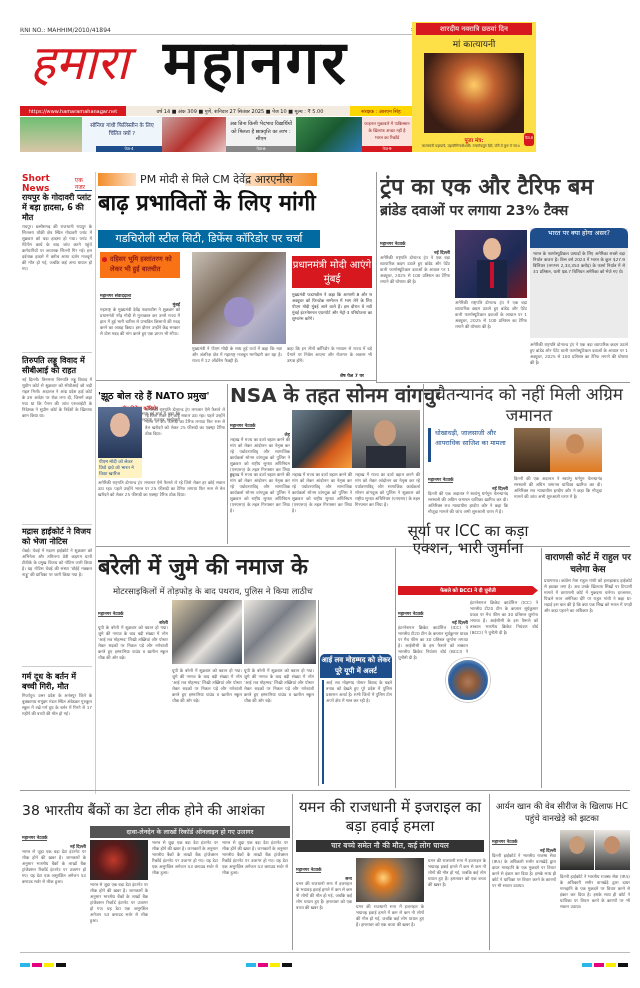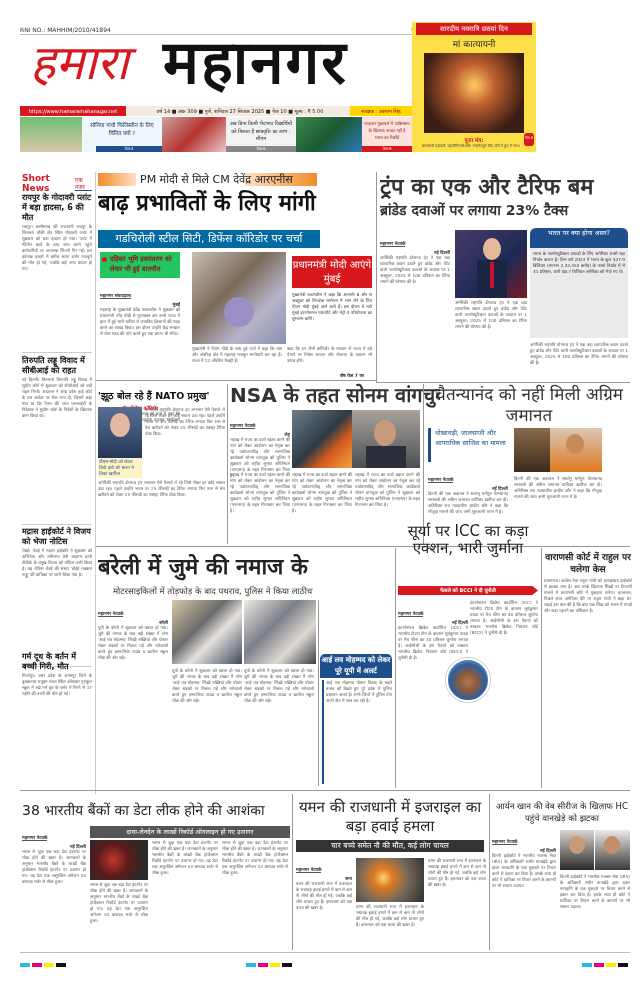--- a/index.html
+++ b/index.html
@@ -72,33 +72,33 @@
 <div class="abs" style="left:22px;top:356px;width:70px">
   <div style="font-size:8px;font-weight:bold;line-height:10px;color:#111">तिरुपति लड्डू विवाद में सीबीआई को राहत</div>
   <div class="txt" style="height:128px;margin-top:1px">नई दिल्ली। तिरुमला तिरुपति लड्डू विवाद में सुप्रीम कोर्ट से शुक्रवार को सीबीआई को बड़ी राहत मिली। अदालत ने आंध्र प्रदेश हाई कोर्ट के उस आदेश पर रोक लगा दी, जिसमें कहा गया था कि पैनल की जांच एसआईटी के निदेशक ने सुप्रीम कोर्ट के निर्देशों के खिलाफ काम किया था।</div>
 </div>
 <div class="rule-h" style="left:22px;top:524px;width:70px;background:#ccc"></div>
 <div class="abs" style="left:22px;top:527px;width:70px">
   <div style="font-size:8px;font-weight:bold;line-height:10px;color:#111">मद्रास हाईकोर्ट ने विजय को भेजा नोटिस</div>
   <div class="txt" style="height:120px;margin-top:1px">चेन्नई। चेन्नई में मद्रास हाईकोर्ट ने शुक्रवार को अभिनेता और तमिलगा वेत्री कड़गम यानी टीवीके के प्रमुख विजय को नोटिस जारी किया है। यह नोटिस चेन्नई की संस्था 'वोईई मक्कल नाड्डू' की याचिका पर जारी किया गया है।</div>
 </div>
 <div class="rule-h" style="left:22px;top:666px;width:70px;background:#ccc"></div>
-<div class="abs" style="left:22px;top:652px;width:70px">
+<div class="abs" style="left:22px;top:672px;width:70px">
   <div style="font-size:8px;font-weight:bold;line-height:10px;color:#111">गर्म दूध के बर्तन में बच्ची गिरी, मौत</div>
   <div class="txt" style="height:110px;margin-top:1px">मिर्जापुर। उत्तर प्रदेश के अनंतपुर जिले के बुक्काराय समुद्रम मंडल स्थित अंबेडकर गुरुकुल स्कूल में रखे गर्म दूध के बर्तन में गिरने से 17 महीने की बच्ची की मौत हो गई।</div>
 </div>
 <div class="rule-v" style="left:95px;top:172px;height:622px;background:#ccc"></div>
 
 <div class="abs" style="left:98px;top:173px;width:38px;height:13px;background:linear-gradient(90deg,#f28c28,#fde0c5)"></div>
 <div class="abs" style="left:245px;top:173px;width:72px;height:13px;background:linear-gradient(90deg,#fde0c5,#f28c28)"></div>
 <div class="abs h-big" style="left:140px;top:171px;width:200px;font-size:11px;font-weight:normal;color:#222">PM मोदी से मिले CM देवेंद्र आरएनीस</div>
 <div class="abs h-big" style="left:98px;top:189px;width:222px;font-size:22px;line-height:28px">बाढ़ प्रभावितों के लिए मांगी मदद</div>
 <div class="abs" style="left:98px;top:230px;width:222px;height:18px;background:#0369a1;color:#fff;font-size:11px;line-height:18px;text-align:center;white-space:nowrap;overflow:hidden">गडचिरोली स्टील सिटी, डिफेंस कॉरिडोर पर चर्चा</div>
 
-<div class="abs" style="left:100px;top:252px;width:80px;height:26px;background:#22c55e;padding:2px 2px 0 10px">
+<div class="abs" style="left:100px;top:252px;width:80px;height:26px;background:#f97316;padding:2px 2px 0 10px">
   <span style="position:absolute;left:2px;top:5px;width:5px;height:5px;border-radius:50%;background:#d7191f"></span>
   <div style="font-size:6.5px;line-height:10px;color:#8b1a1a;font-weight:bold">दहिसर भूमि हस्तांतरण को लेकर भी हुई बातचीत</div>
 </div>
 <div class="abs" style="left:100px;top:282px;width:80px">
   <div class="byline">महानगर संवाददाता</div>
   <div class="place">मुंबई</div>
   <div class="txt" style="height:98px">महाराष्ट्र के मुख्यमंत्री देवेंद्र फडणवीस ने शुक्रवार को प्रधानमंत्री नरेंद्र मोदी से मुलाकात कर उनसे राज्य में हाल में हुई भारी बारिश से प्रभावित किसानों की मदद करने का आग्रह किया। इस दौरान उन्होंने केंद्र सरकार से ठोस मदद की मांग करते हुए एक ज्ञापन भी सौंपा।</div>
   <div style="font-size:5px;color:#d7191f;text-align:center;font-weight:bold">तीन डिफेंस कॉरिडोर</div>
   <div class="txt" style="height:12px">मुख्यमंत्री ने पीएम मोदी के साथ हुई चर्चा में कहा कि रक्षा और अंतरिक्ष क्षेत्र में महाराष्ट्र मजबूत भागीदारी कर रहा है। राज्य में 12 ऑर्डनेंस फैक्ट्री हैं।</div>
 </div>

